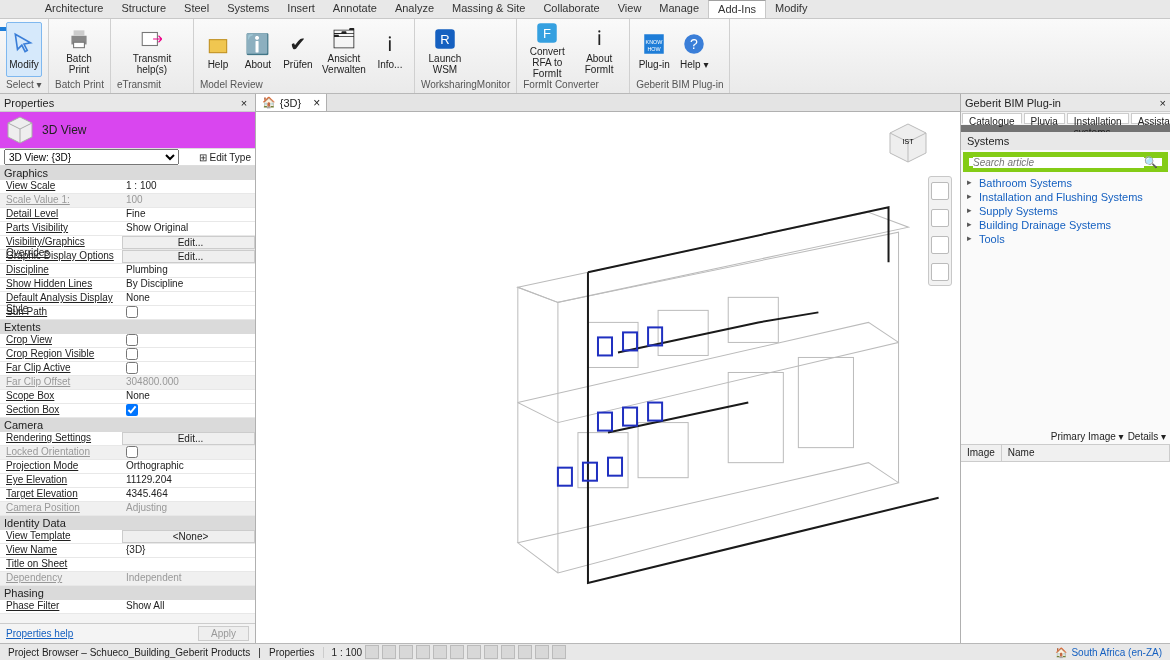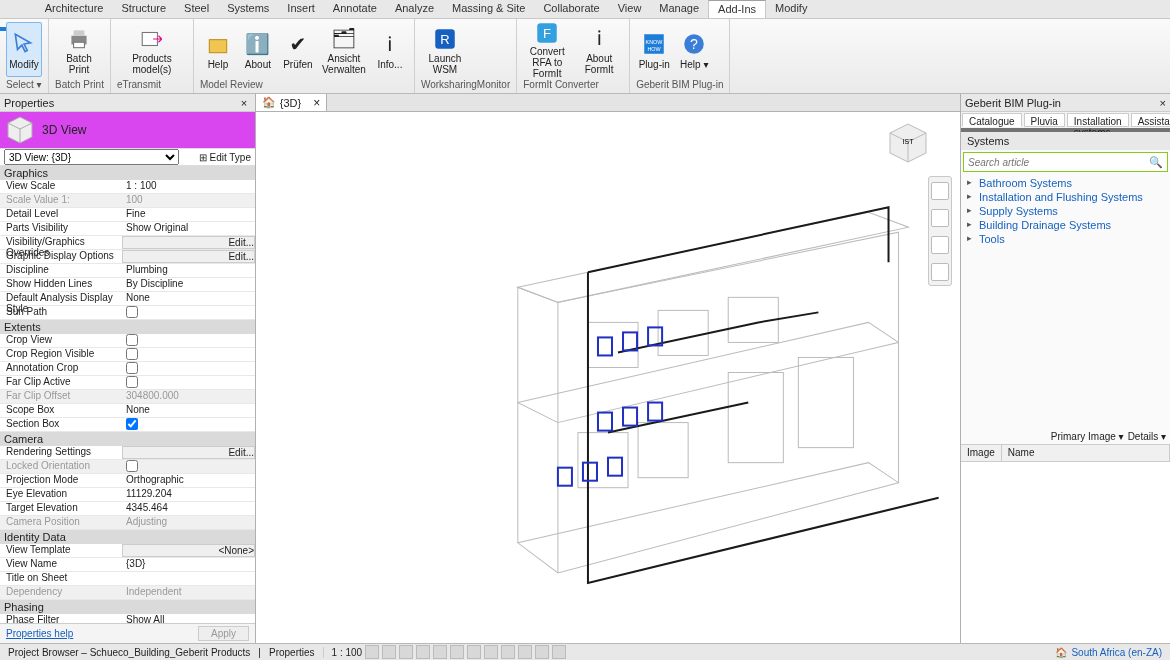--- a/index.html
+++ b/index.html
@@ -32,48 +32,48 @@
 .prop-type { display: flex; align-items: center; height: 36px; padding: 4px; gap: 6px; background: #d946ef; }
 .prop-type .cube { width: 32px; height: 32px; display:flex; align-items:center; justify-content:center; }
 .prop-type .lbl { font-size: 12px; }
 .prop-subhead { display: flex; align-items: center; height: 18px; padding: 0 4px; background: #fff; border-top: 1px solid #ddd; border-bottom: 1px solid #ddd; gap: 20px; }
 .prop-subhead select { flex: 1; font-size: 10px; height: 16px; }
 .prop-subhead .edit { font-size: 10px; margin-left: auto; display: flex; align-items: center; gap: 2px; }
 
 .prop-body { flex: 1; overflow: auto; }
 .sect { background: #dadada; font-size: 11px; padding: 1px 4px; font-weight: 500; }
 .row { display: flex; height: 14px; font-size: 10px; border-bottom: 1px solid #e8e8e8; background:#fff; }
-.row .k { width: 122px; padding-left: 6px; }
+.row .k { width: 122px; padding-left: 6px; text-decoration: underline; }
 .row .v { flex: 1; padding-left: 4px; background:#fff; }
-.row.btnrow .v { text-align: right; background: #efefef; border: 1px solid #ccc; }
+.row.btnrow .v { text-align: center; background: #efefef; border: 1px solid #ccc; }
 .row .chk { width: 12px; height: 12px; }
 .row.dis .k, .row.dis .v { color: #999; background:#f0f0f0; }
 
 .prop-foot { display: flex; justify-content: space-between; align-items: center; height: 20px; padding: 0 6px; border-top: 1px solid #ccc; }
 .prop-foot a { color: #1560c0; font-size: 10px; text-decoration: underline; }
 .prop-foot button { font-size: 10px; padding: 1px 12px; color:#999; border:1px solid #ccc; background:#eee; }
 
 
 .viewport { flex: 1; display: flex; flex-direction: column; position: relative; background: #fff; }
 .vtabs { display: flex; height: 18px; background: #e4e4e4; border-bottom: 1px solid #b0b0b0; }
 .vtab { display: flex; align-items: center; gap: 4px; padding: 0 6px; background: #fff; border-right: 1px solid #b0b0b0; font-size: 11px; }
 .vtab .x { font-size: 12px; margin-left: 8px; }
 .canvas { flex: 1; position: relative; overflow: hidden; background:#fff; }
 .viewcube { position: absolute; top: 8px; right: 28px; width: 48px; height: 48px; }
 .navbar   { position: absolute; top: 64px; right: 8px; width: 24px; height: 110px; background: #f2f2f2; border: 1px solid #c8c8c8; border-radius: 3px; display:flex; flex-direction:column; align-items:center; justify-content:space-around; }
 .navbar div{ width:18px; height:18px; border:1px solid #bbb; border-radius:2px; background:#fff; }
 
 
 .rpanel { width: 210px; border-left: 1px solid #b0b0b0; display: flex; flex-direction: column; background: #fafafa; }
 .rhead { height: 18px; display: flex; align-items: center; justify-content: space-between; padding: 0 4px; background: #e8e8e8; border-bottom: 1px solid #ccc; }
-.rsubtabs { display: flex; height: 20px; background: #f3f3f3; border-bottom: 4px solid #737373; }
+.rsubtabs { display: flex; height: 20px; background: #f3f3f3; border-bottom: 7px solid #737373; }
 .rsubtab { font-size: 10px; padding: 2px 6px; border: 1px solid #ccc; margin: 1px; background:#fff; }
 .rsubtab.active { background: #fff; border-bottom-color: #fff; }
 .rsect { padding: 3px 6px; background:#e8e8e8; font-size:11px; }
-.rsearch { display:flex; align-items:center; height:20px; border:1px solid #84cc16; margin:2px; background:#fff; padding:0 4px; }
+.rsearch { display:flex; align-items:center; height:20px; border:6px solid #84cc16; margin:2px; background:#fff; padding:0 4px; }
 .rsearch input { flex:1; border:none; outline:none; font-size:10px; font-style:italic; color:#888; }
 .tree { padding: 2px 6px; font-size: 11px; }
 .tree-item { padding: 1px 0 1px 12px; position: relative; color:#1560c0; }
 .tree-item::before { content:"▸"; position:absolute; left:0; font-size:9px; color:#555; }
 .rcols { display:flex; height:18px; border-top:1px solid #ccc; border-bottom:1px solid #ccc; font-size:10px; background:#f0f0f0; }
 .rcols div { padding:2px 6px; border-right:1px solid #ccc; }
 .rlinks { margin-left:auto; display:flex; gap:4px; padding:2px 4px; font-size:10px; }
 .rbody { flex: 1; }
 
 
@@ -137,21 +137,21 @@
 
   <div class="ribbon-group">
     <div class="ribbon-group-row">
       <div class="ribbon-btn wide">
         <div class="icon">
             <svg viewBox="0 0 24 24">
               <rect x="3" y="6" width="14" height="12" fill="#fff" stroke="#777"></rect>
               <path d="M13 12h8m0 0-3-3m3 3-3 3" stroke="#e08" fill="none"></path>
             </svg>
           </div>
-        <span>Products model(s)</span>
+        <span>Transmit help(s)</span>
       </div>
     </div>
     <div class="ribbon-group-label">eTransmit</div>
   </div>
 
   <div class="ribbon-group">
     <div class="ribbon-group-row">
       <div class="ribbon-btn narrow">
           <div class="icon">
             <svg viewBox="0 0 24 24">
@@ -306,24 +306,20 @@
           <div class="k">Sun Path</div>
           <div class="v"><input type="checkbox" class="chk" style=""></div>
         </div>
         <div class="sect">Extents</div>
         <div class="row">
           <div class="k">Crop View</div>
           <div class="v"><input type="checkbox" class="chk" style=""></div>
         </div>
         <div class="row">
           <div class="k">Crop Region Visible</div>
-          <div class="v"><input type="checkbox" class="chk" style=""></div>
-        </div>
-        <div class="row">
-          <div class="k">Annotation Crop</div>
           <div class="v"><input type="checkbox" class="chk" style=""></div>
         </div>
         <div class="row">
           <div class="k">Far Clip Active</div>
           <div class="v"><input type="checkbox" class="chk" style=""></div>
         </div>
         <div class="row dis">
           <div class="k">Far Clip Offset</div>
           <div class="v">304800.000</div>
         </div>

